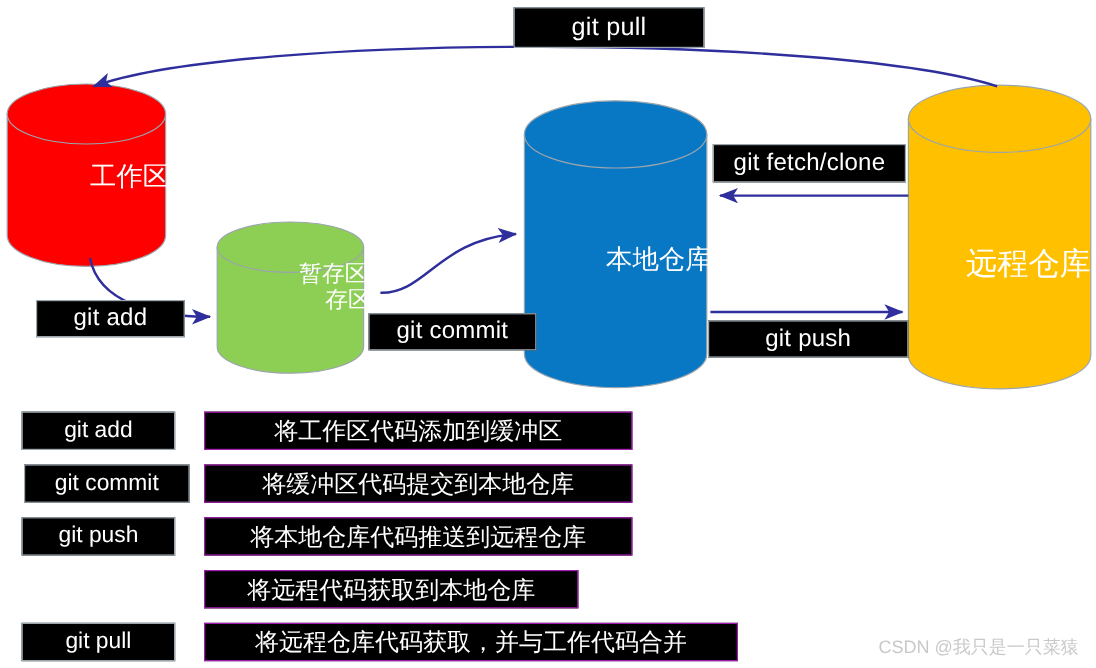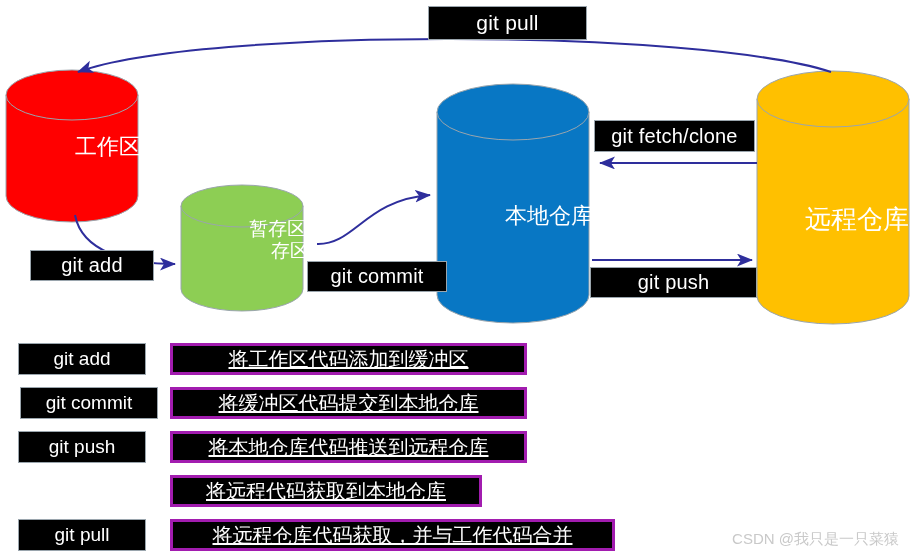--- a/index.html
+++ b/index.html
@@ -88,24 +88,23 @@
     top: 0;
     height: 32px;
     background: #000000;
     color: #ffffff;
     font-family: "Liberation Serif", serif;
     font-size: 20px;
     display: flex;
     align-items: center;
     justify-content: center;
     box-sizing: border-box;
-    border: 3px solid #a21caf;
+    border: 1px solid #a21caf;
     padding: 0 8px;
     white-space: nowrap;
-    text-decoration: underline;
   }
 
   
   .watermark {
     position: absolute;
     right: 14px;
     bottom: 8px;
     color: #c9c9c9;
     font-family: "Liberation Sans", sans-serif;
     font-size: 15px;

